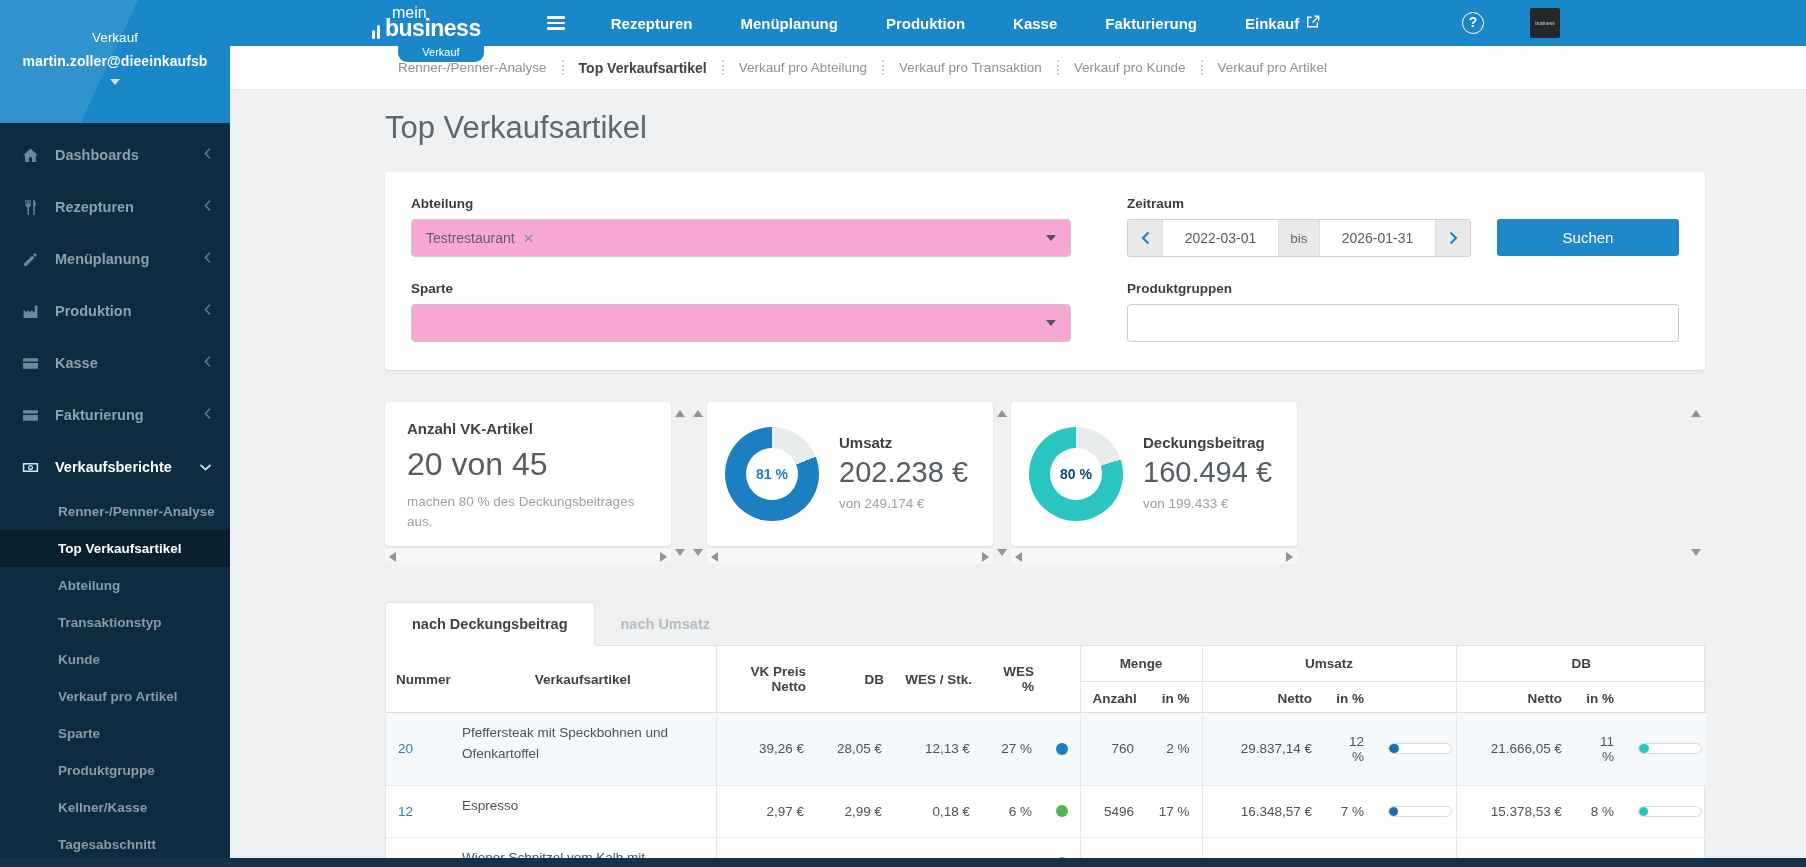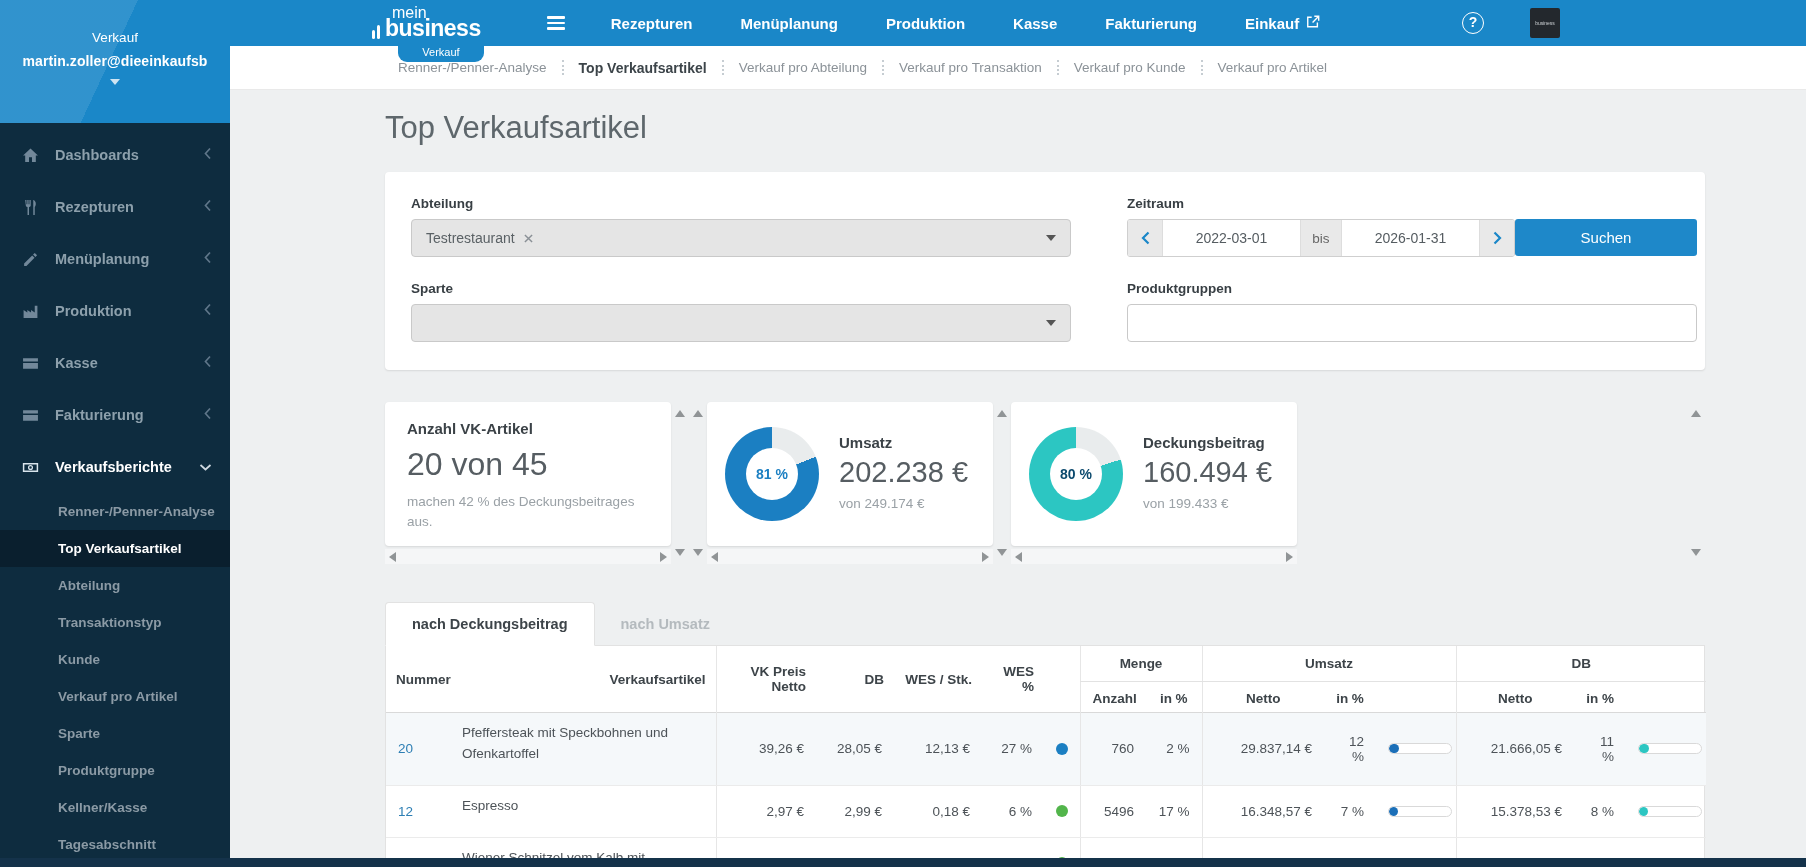--- a/index.html
+++ b/index.html
@@ -68,29 +68,29 @@
     background:#eef0f1; padding-left:155px; overflow:hidden; }
   .content-inner { width:1320px; }
   .page-title { font-size:31px; color:#5e676c; font-weight:400; margin:20px 0 26px; }
 
   .card { background:#fff; border-radius:4px; box-shadow:0 1px 2px rgba(0,0,0,.10); }
 
   
   .filter-card { width:1320px; padding:24px 26px 28px; margin-bottom:32px; }
   .filter-grid { display:grid; grid-template-columns:660px 1fr; column-gap:56px; row-gap:24px; }
   .f-label { font-size:13.5px; font-weight:bold; color:#383f44; margin-bottom:8px; }
-  .select { height:38px; border:1px solid #c9c9c9; border-radius:4px; background:#e5e5e5;
+  .select { height:38px; border:1px solid #c9c9c9; border-radius:4px; background:#f9a8d4;
     display:flex; align-items:center; padding:0 14px; cursor:pointer; }
   .chip { font-size:14px; color:#5a6165; display:flex; align-items:center; gap:9px; }
   .chip svg { cursor:pointer; }
   .sel-caret { margin-left:auto; width:0; height:0; border-left:5px solid transparent;
     border-right:5px solid transparent; border-top:6px solid #555; }
   .zr-row { display:flex; align-items:flex-start; }
   .zr-group { display:flex; height:38px; border:1px solid #cfcfcf; border-radius:3px;
-    overflow:hidden; width:388px; }
+    overflow:hidden; width:344px; }
   .zr-btn { width:34px; background:#e9e9e9; display:flex; align-items:center;
     justify-content:center; cursor:pointer; flex:none; }
   .zr-date { flex:1; background:#fff; border-left:1px solid #ddd; border-right:1px solid #ddd;
     display:flex; align-items:center; justify-content:center; font-size:14px; color:#555c61;
     cursor:text; }
   .zr-bis { width:40px; background:#e9e9e9; display:flex; align-items:center;
     justify-content:center; font-size:13.5px; color:#666; flex:none; }
   .btn-suchen { margin-left:auto; width:182px; height:37px; background:#1e88c9; border:none;
     border-radius:3px; color:#fff; font-size:15px; font-family:inherit; cursor:pointer; }
   .input { height:38px; border:1px solid #c9c9c9; border-radius:4px; width:100%;
@@ -128,23 +128,23 @@
   .tabs { display:flex; margin-top:38px; align-items:flex-end; }
   .tab { padding:13px 26px; font-size:14.5px; font-weight:bold; cursor:pointer; }
   .tab.active { background:#fff; border:1px solid #e2e2e2; border-bottom:1px solid #fff;
     border-radius:4px 4px 0 0; color:#3d4449; position:relative; z-index:2; margin-bottom:-1px; }
   .tab.inactive { color:#b4babe; }
   .table-wrap { width:1320px; background:#fff; border:1px solid #e2e2e2; }
   table { width:100%; border-collapse:collapse; table-layout:fixed; }
   th { font-size:13.5px; font-weight:bold; color:#3d4449; padding:9px 10px; }
   thead { border-bottom:1px solid #d9d9d9; }
   th.grp { text-align:center; border-bottom:1px solid #e2e2e2; padding:10px 6px; }
-  th.sub { padding:9px 12px 6px; }
+  th.sub { text-align:right; padding:9px 12px 6px; }
   th.r { text-align:right; }
-  th.l { text-align:right; }
+  th.l { text-align:center; }
   .bl { border-left:1px solid #e6e6e6; }
   td { font-size:13.5px; color:#4d5358; padding:12px 12px; border-bottom:1px solid #ebebeb;
     vertical-align:middle; }
   td.r { text-align:right; }
   td.artikel { line-height:1.55; padding-top:10px; padding-bottom:20px; }
   tr.stripe td { background:#f5f8fa; }
   td.num a { color:#2e7fb4; text-decoration:none; cursor:pointer; }
   .dot { width:12px; height:12px; border-radius:50%; margin:0 auto; }
   .bar { width:64px; height:11px; border:1px solid #d9d9d9; border-radius:6px; background:#fff;
     overflow:hidden; }
@@ -355,21 +355,21 @@
           <input class="input" value="" style="">
         </div>
       </div>
     </div>
 
     <div class="cards-row">
       <div class="card-slot">
         <div class="card kpi-card">
           <div class="kpi-title">Anzahl VK-Artikel</div>
           <div class="kpi-value">20 von 45</div>
-          <div class="kpi-sub">machen 42 % des Deckungsbeitrages aus.</div>
+          <div class="kpi-sub">machen 80 % des Deckungsbeitrages aus.</div>
         </div>
         <div class="scroll-strip">
           <span class="tri-left"></span>
           <span class="tri-right"></span>
         </div>
       </div>
       <div class="gap-col">
         <span class="tri-up"></span>
         <span class="tri-down"></span>
       </div>

